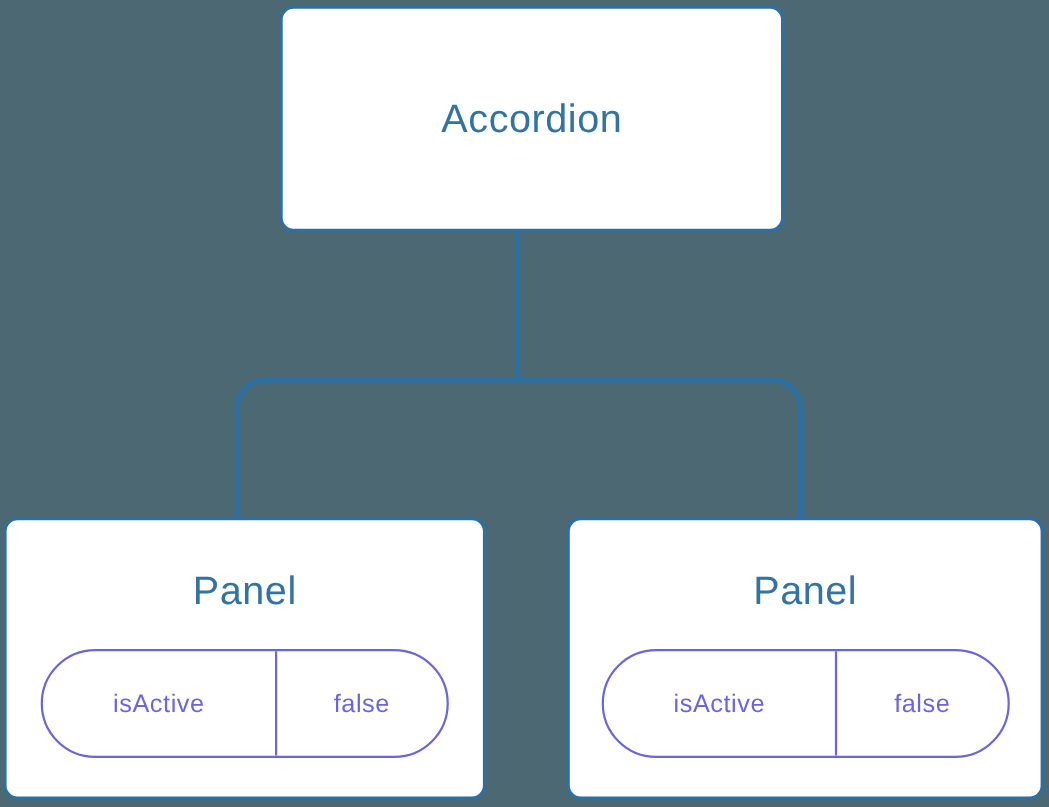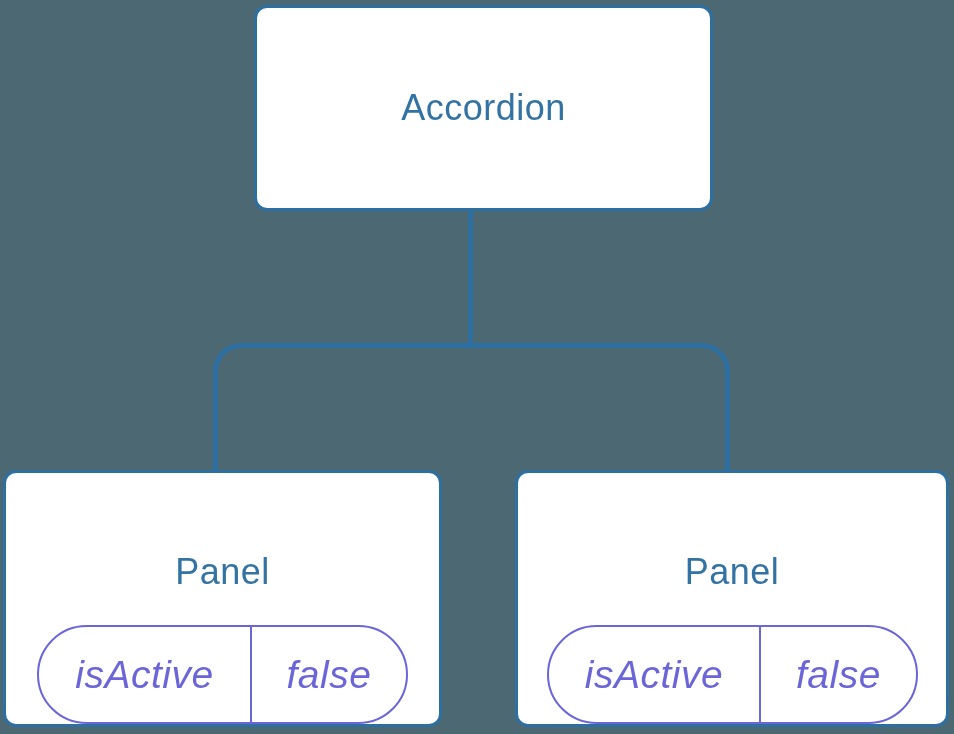--- a/index.html
+++ b/index.html
@@ -20,21 +20,20 @@
     width: 954px;
     height: 734px;
     background: var(--background);
     overflow: hidden;
   }
   .node {
     position: absolute;
     background: var(--node-fill);
     border: 3px solid var(--node-border);
     border-radius: 13px;
-    justify-content: flex-end;
   }
   .root-node {
     left: 254px;
     top: 5px;
     width: 459px;
     height: 206px;
     display: flex;
     align-items: center;
     justify-content: center;
   }
@@ -86,24 +85,23 @@
     border-radius: 50px;
     display: flex;
     align-items: stretch;
     overflow: hidden;
   }
   .pill-cell {
     display: flex;
     align-items: center;
     justify-content: center;
     color: var(--state-text);
-    font-size: 39px;
+    font-size: 23px;
     font-weight: 500;
     letter-spacing: 0.5px;
-    font-style: italic;
   }
   .pill-key {
     flex: 0 0 58%;
     border-right: 2.5px solid var(--state-border);
   }
   .pill-value {
     flex: 1 1 auto;
   }
 </style>
 </head>

